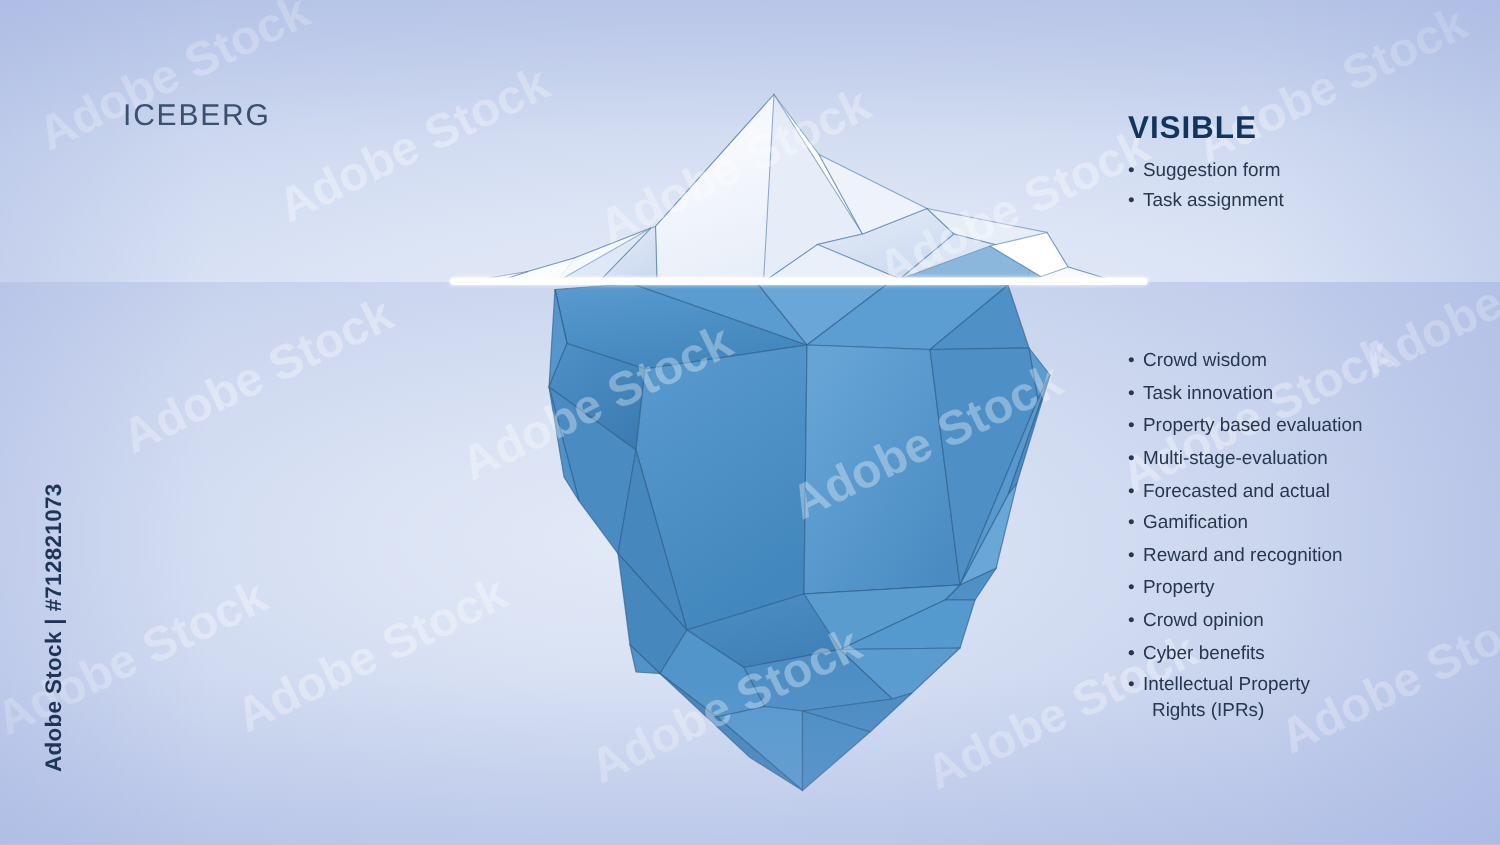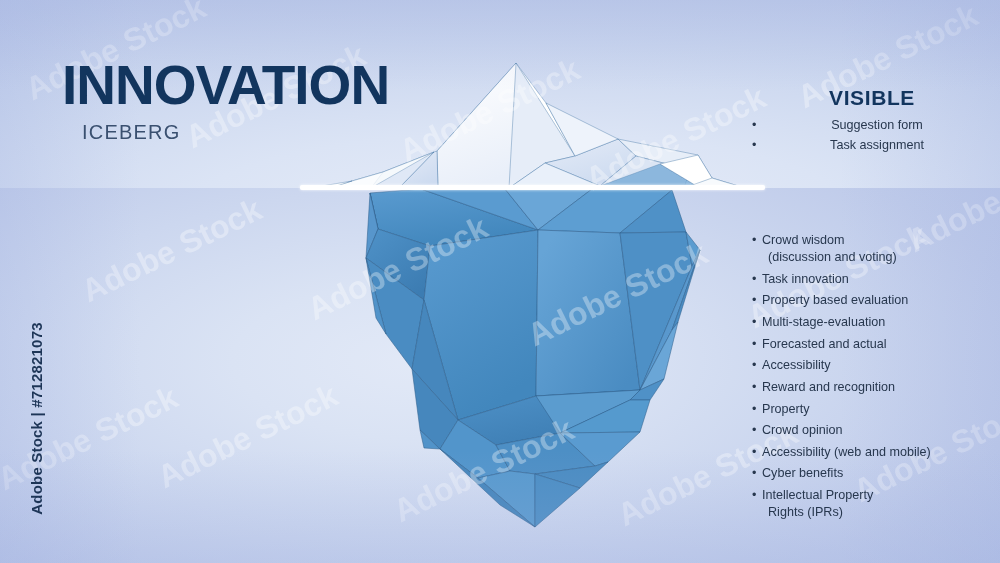--- a/index.html
+++ b/index.html
@@ -89,23 +89,22 @@
     font-weight: normal;
     letter-spacing: 1.2px;
     color: #3a5070;
     margin: 8px 0 0 20px;
   }
 
   
   #visible-panel {
     position: absolute;
     left: 752px;
-    top: 86px;
+    top: 74px;
     width: 240px;
-    text-align: center;
   }
   #invisible-panel {
     position: absolute;
     left: 752px;
     top: 232px;
     width: 248px;
   }
   .panel-heading {
     font-size: 21px;
     font-weight: bold;
@@ -288,68 +287,66 @@
   <div class="wm wm-tile" style="left:900px; top:182px;">Adobe Stock</div>
   <div class="wm wm-tile" style="left:-10px; top:420px;">Adobe Stock</div>
   <div class="wm wm-tile" style="left:150px; top:418px;">Adobe Stock</div>
   <div class="wm wm-tile" style="left:386px; top:452px;">Adobe Stock</div>
   <div class="wm wm-tile" style="left:610px; top:456px;">Adobe Stock</div>
   <div class="wm wm-tile" style="left:846px; top:432px;">Adobe Stock</div>
 
   <div class="bg-vig"></div>
 
   <div id="title-block">
-    <div class="main-title">INNOVATION</div>
     <div class="sub-title">ICEBERG</div>
   </div>
 
   <div id="visible-panel">
     <div class="panel-heading">VISIBLE</div>
     <ul class="bullet-list">
       <li>
         <span class="dot">•</span><span>Suggestion form</span>
       </li>
       <li>
         <span class="dot">•</span><span>Task assignment</span>
       </li>
     </ul>
   </div>
 
   <div id="invisible-panel">
     <ul class="bullet-list">
       <li>
         <span class="dot">•</span><span>Crowd wisdom</span>
-        <span class="l2">(discussion and voting)</span>
       </li>
       <li>
         <span class="dot">•</span><span>Task innovation</span>
       </li>
       <li>
         <span class="dot">•</span><span>Property based evaluation</span>
       </li>
       <li>
         <span class="dot">•</span><span>Multi-stage-evaluation</span>
       </li>
       <li>
         <span class="dot">•</span><span>Forecasted and actual</span>
       </li>
       <li>
-        <span class="dot">•</span><span>Accessibility</span>
+        <span class="dot">•</span><span>Gamification</span>
       </li>
       <li>
         <span class="dot">•</span><span>Reward and recognition</span>
       </li>
       <li>
         <span class="dot">•</span><span>Property</span>
       </li>
       <li>
         <span class="dot">•</span><span>Crowd opinion</span>
       </li>
       <li>
-        <span class="dot">•</span><span>Accessibility (web and mobile)</span>
+        <span class="dot">•</span>
       </li>
       <li>
         <span class="dot">•</span><span>Cyber benefits</span>
       </li>
       <li>
         <span class="dot">•</span><span>Intellectual Property</span>
         <span class="l2">Rights (IPRs)</span>
       </li>
     </ul>
   </div>

